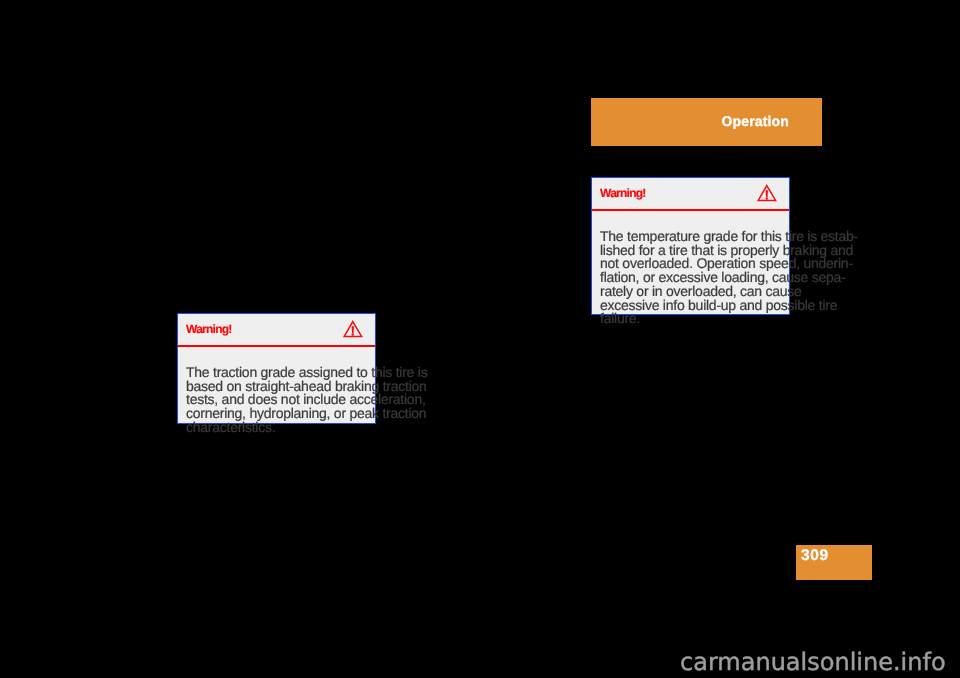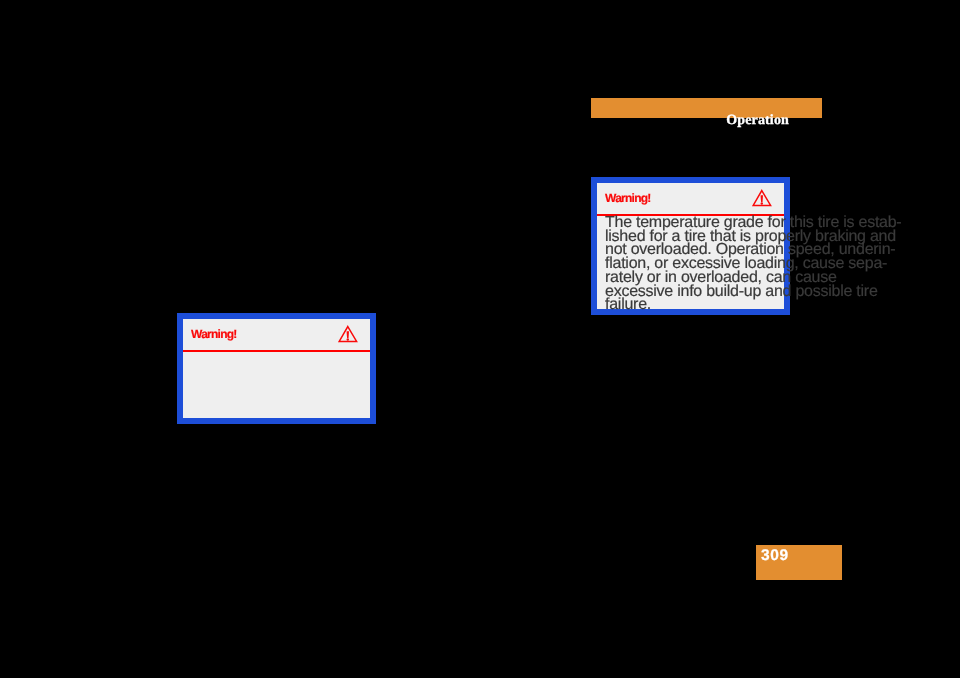--- a/index.html
+++ b/index.html
@@ -25,43 +25,42 @@
     height: 678px;
     background: #000000;
   }
 
   
   .section-band {
     position: absolute;
     left: 591px;
     top: 98px;
     width: 231px;
-    height: 20px;
+    height: 48px;
     background: #e38e30;
     box-sizing: border-box;
-    font-family: Liberation Serif, serif;
   }
   .section-band .section-title {
     position: absolute;
     right: 33px;
     top: 15px;
     color: #ffffff;
     font-size: 14px;
     font-weight: bold;
     letter-spacing: 0.15px;
     line-height: 16px;
     white-space: nowrap;
     -webkit-text-stroke: 0.32px #ffffff;
   }
 
   
   .warning-box {
     position: absolute;
     background: #efefef;
-    border: 6px solid #1d4ed8;
+    border: 1px solid #1d4ed8;
     box-sizing: border-box;
   }
   .warning-head {
     position: relative;
     height: 33px;
     border-bottom: 2px solid #ff0000;
     box-sizing: border-box;
   }
   .warning-head .warning-title {
     position: absolute;
@@ -77,38 +76,38 @@
   }
   .warning-head .warn-icon {
     position: absolute;
     right: 12px;
     top: 6px;
     width: 20px;
     height: 18px;
     line-height: 0;
   }
   .warning-body {
-    padding: 0 8px 6px 8px;
+    padding: 19px 8px 6px 8px;
     color: #3a3a3a;
-    font-size: 16px;
+    font-size: 14px;
     line-height: 13.7px;
     letter-spacing: -0.25px;
     -webkit-text-stroke: 0.2px #3a3a3a;
   }
   .warning-body p { margin: 0; white-space: nowrap; }
 
   #warn-left { left: 177px; top: 313px; width: 199px; height: 111px; }
   #warn-right { left: 591px; top: 177px; width: 199px; height: 138px; }
 
   
   .page-badge {
     position: absolute;
-    left: 756px;
+    left: 796px;
     top: 545px;
-    width: 86px;
+    width: 76px;
     height: 35px;
     background: #e38e30;
   }
   .page-badge .page-number {
     position: absolute;
     left: 5px;
     top: 2px;
     color: #ffffff;
     font-size: 15.5px;
     font-weight: bold;
@@ -145,20 +144,27 @@
     <div class="warning-head">
       <span class="warning-title">Warning!</span>
       <span class="warn-icon">
         <svg width="20" height="18" viewBox="0 0 20 18">
           <path d="M9.8 1.6 L18.6 16.4 L1.2 16.4 Z" fill="none" stroke="#fa0a0a" stroke-width="1.5" stroke-linejoin="miter"></path>
           <path d="M8.6 6.2 L11.0 6.2 L10.55 13.1 L9.05 13.1 Z" fill="#fa0a0a"></path>
           <ellipse cx="9.8" cy="14.5" rx="1.2" ry="1.2" fill="#fa0a0a"></ellipse>
         </svg>
       </span>
     </div>
+    <div class="warning-body">
+      <p>The traction grade assigned to this tire is</p>
+      <p>based on straight-ahead braking traction</p>
+      <p>tests, and does not include acceleration,</p>
+      <p>cornering, hydroplaning, or peak traction</p>
+      <p>characteristics.</p>
+    </div>
   </div>
 
   <div class="warning-box" id="warn-right">
     <div class="warning-head">
       <span class="warning-title">Warning!</span>
       <span class="warn-icon">
         <svg width="20" height="18" viewBox="0 0 20 18">
           <path d="M9.8 1.6 L18.6 16.4 L1.2 16.4 Z" fill="none" stroke="#fa0a0a" stroke-width="1.5" stroke-linejoin="miter"></path>
           <path d="M8.6 6.2 L11.0 6.2 L10.55 13.1 L9.05 13.1 Z" fill="#fa0a0a"></path>
           <ellipse cx="9.8" cy="14.5" rx="1.2" ry="1.2" fill="#fa0a0a"></ellipse>
@@ -173,14 +179,15 @@
       <p>rately or in overloaded, can cause</p>
       <p>excessive info build-up and possible tire</p>
       <p>failure.</p>
     </div>
   </div>
 
   <div class="page-badge">
     <span class="page-number">309</span>
   </div>
 
+  <div class="watermark">carmanualsonline.info</div>
 
 </div>
 
 </body></html>

